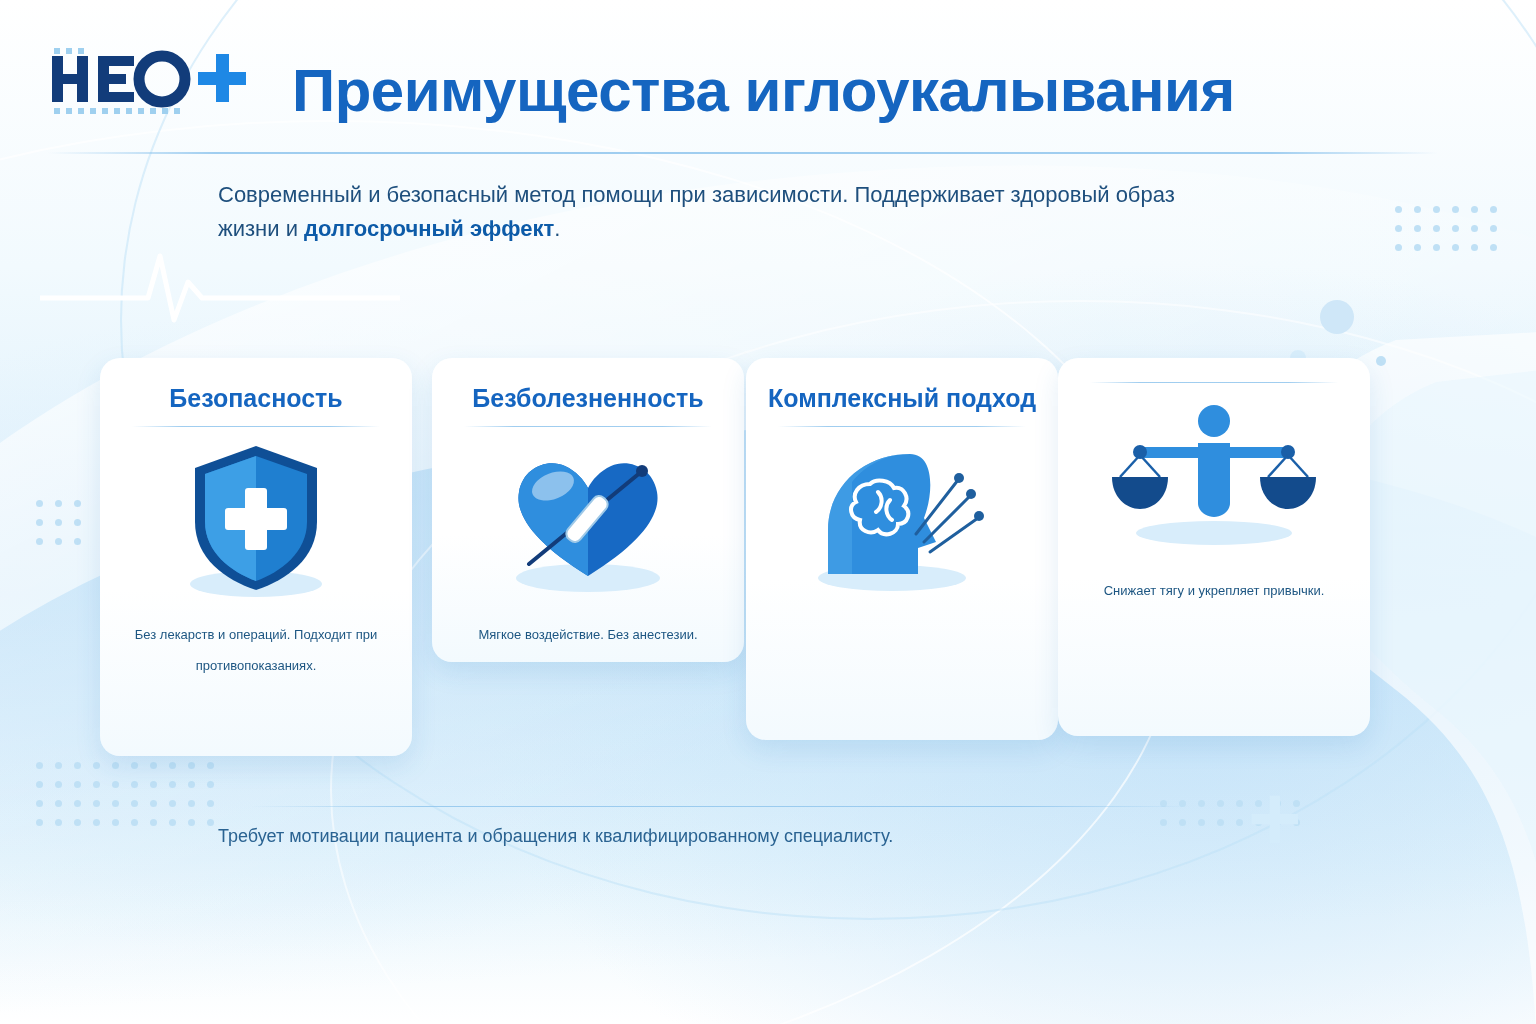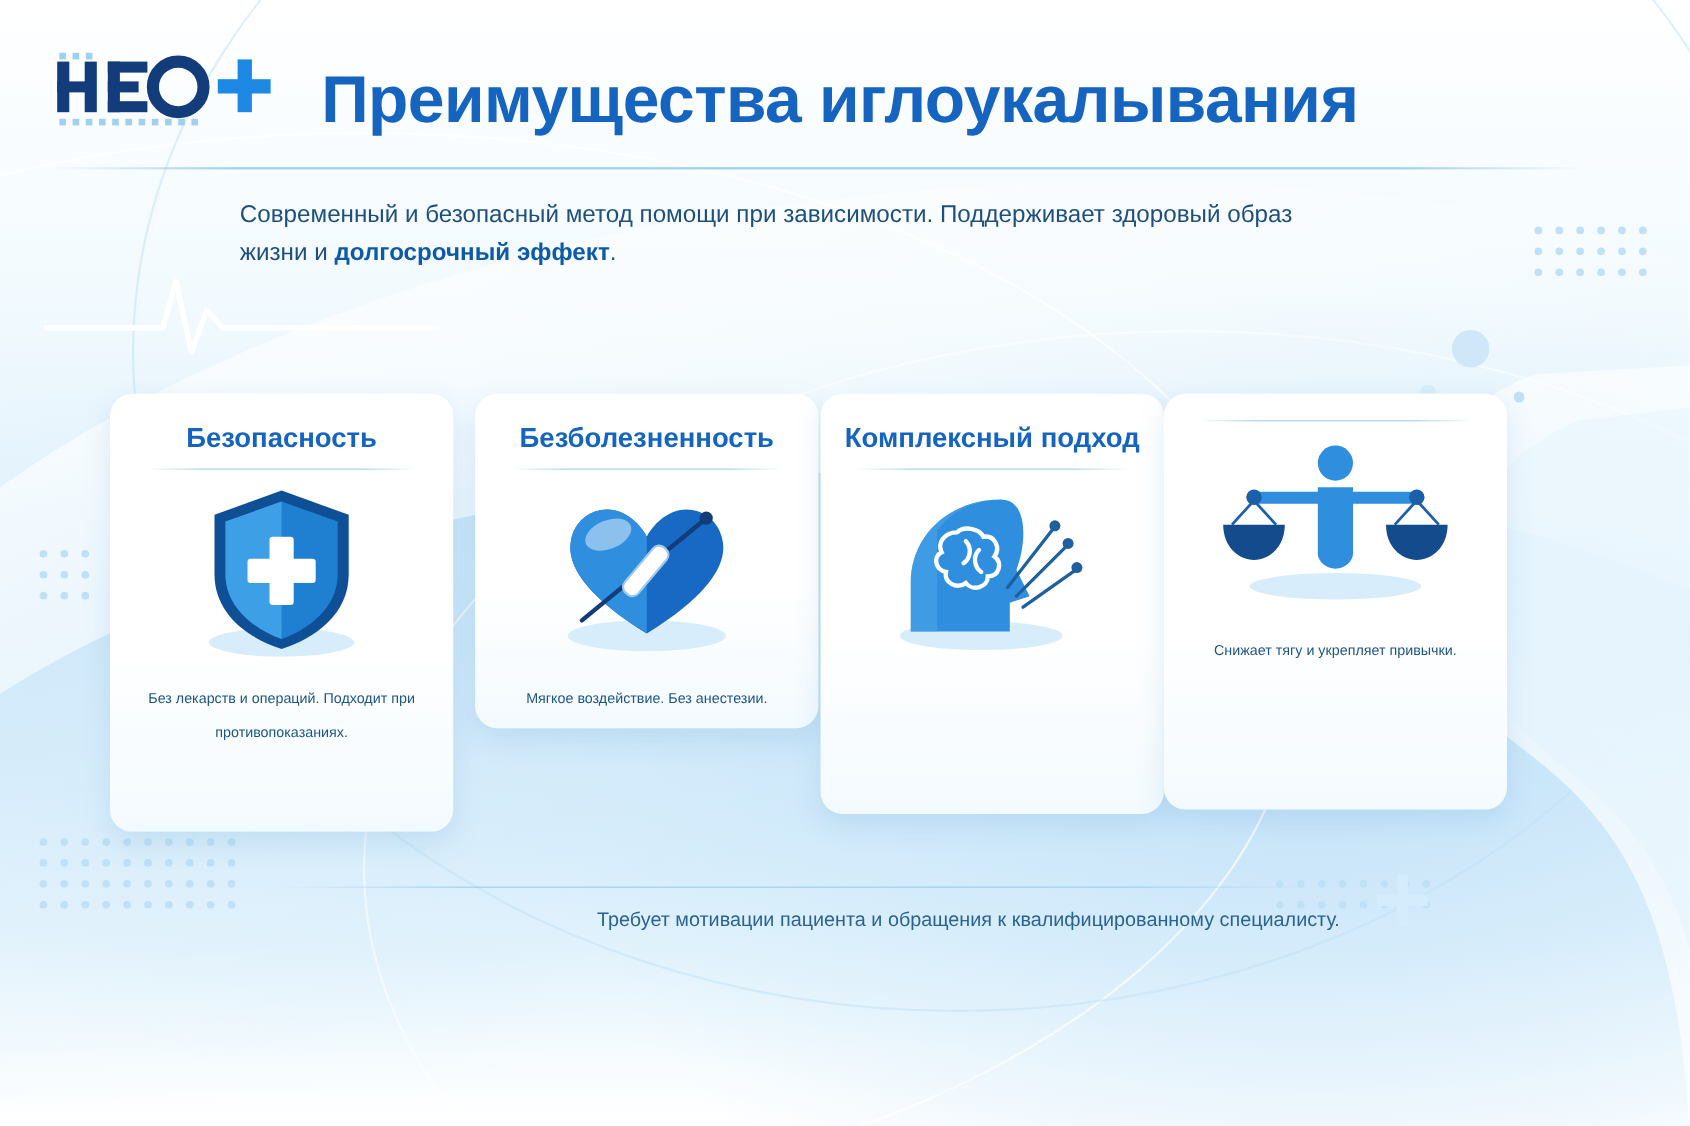--- a/index.html
+++ b/index.html
@@ -167,21 +167,21 @@
   
   .footer-rule {
     position: absolute;
     left: 250px; top: 806px; width: 940px; height: 1px;
     background: linear-gradient(90deg, rgba(140,195,236,0) 0%, rgba(140,195,236,0.8) 18%, rgba(140,195,236,0.8) 82%, rgba(140,195,236,0) 100%);
   }
   .footer-note {
     position: absolute;
     left: 218px; top: 826px;
     width: 1000px;
-    text-align: right;
+    text-align: left;
     font-size: 18px;
     color: #2a6392;
   }
 </style>
 </head>
 <body>
 
 <div class="bg-base"></div>
 <div class="bg-sweep1"></div>
 <div class="bg-sweep2"></div>

